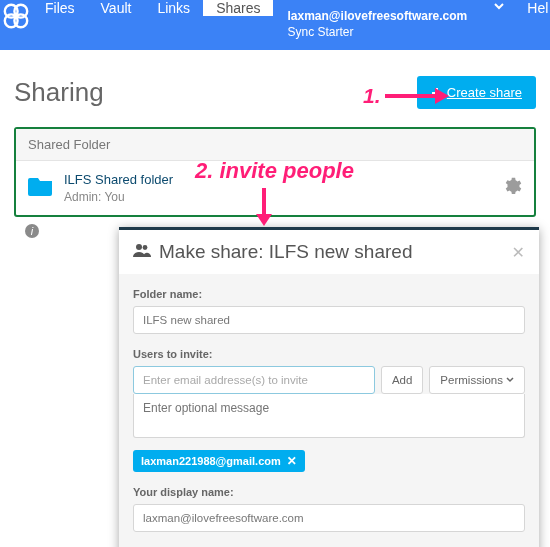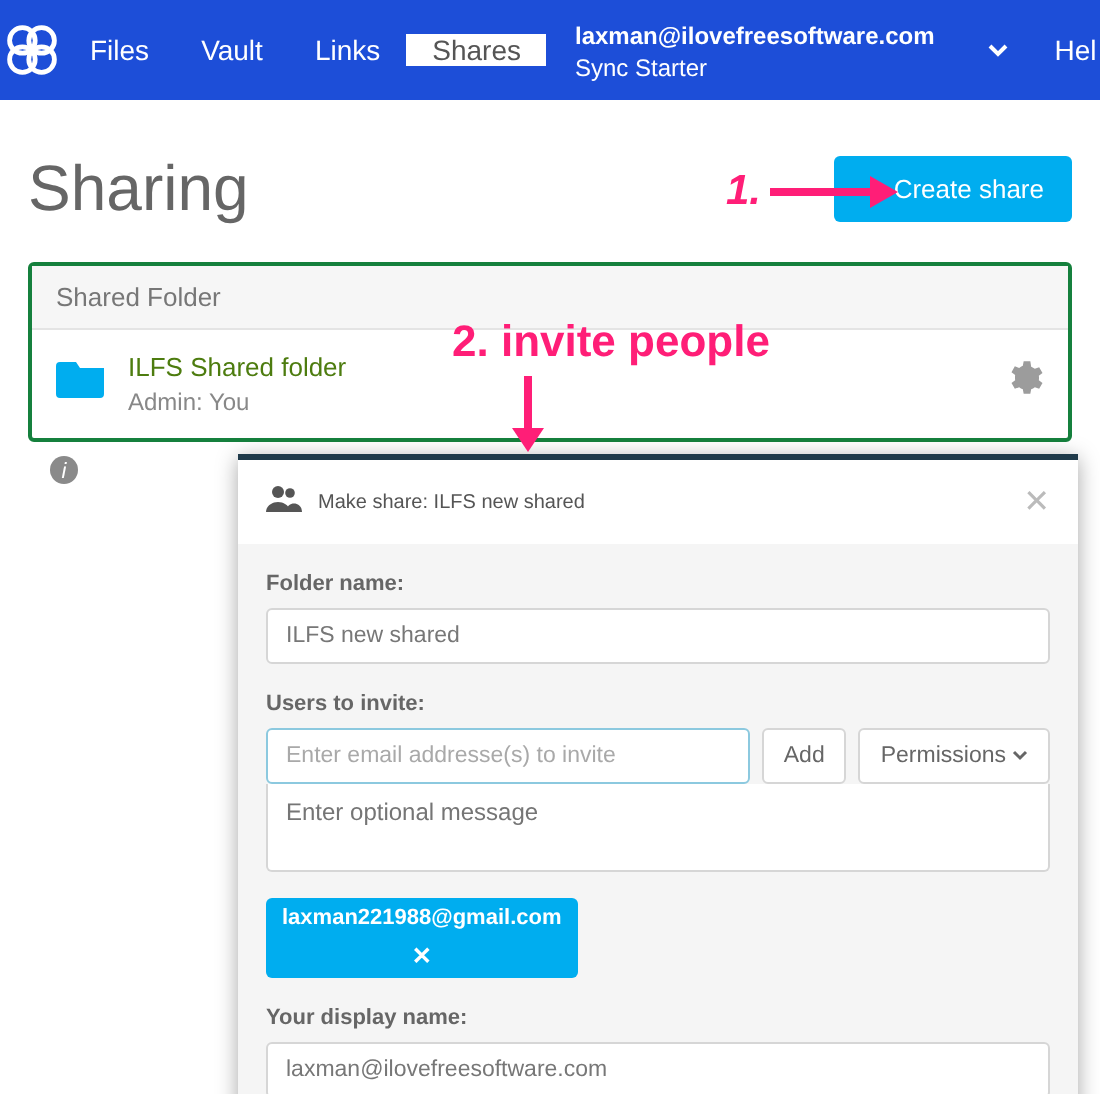--- a/index.html
+++ b/index.html
@@ -1,66 +1,66 @@
 <!DOCTYPE html>
 <html><head>
 <meta charset="utf-8">
 <style>
   * { box-sizing: border-box; margin: 0; padding: 0; font-family: "Helvetica Neue", Arial, sans-serif; }
   body { width: 550px; height: 547px; background: #fff; position: relative; overflow: hidden; color: #555; }
   
-  .navbar { background: #1d4ed8; height: 50px; display: flex; align-items: center; color: #fff; }
+  .navbar { background: #3b82f6; height: 50px; display: flex; align-items: flex-start; color: #fff; }
   .logo { width: 46px; display: flex; align-items: center; justify-content: center; }
   .logo svg { width: 32px; height: 32px; }
   .nav-item { padding: 0 13px; display: flex; align-items: center; font-size: 14px; cursor: pointer; position: relative; }
   .nav-item.active { background: #fff; color: #555; }
   .account { flex: 1; padding: 8px 14px 6px 14px; font-size: 12px; line-height: 1.35; }
   .account-email { font-weight: 600; }
   .caret { display:flex; align-items:center; padding:0 12px; cursor:pointer; }
   .help { padding: 0 6px 0 10px; display:flex; align-items:center; font-size:14px; }
   
   .page { padding: 26px 14px 10px 14px; }
   .page-head { display:flex; align-items:center; justify-content:space-between; margin-bottom:18px; }
-  .page-title { font-size: 32px; color:#666; font-weight: 400; }
-  .create-btn { background:#00adef; color:#fff; border:none; padding:9px 14px; font-size:13px; border-radius:3px; cursor:pointer; display:flex; align-items:center; gap:4px; }
+  .page-title { font-size: 26px; color:#666; font-weight: 400; }
+  .create-btn { background:#00adef; color:#fff; border:none; padding:9px 14px; font-size:13px; border-radius:3px; cursor:pointer; display:flex; align-items:center; gap:4px;text-decoration:underline; }
   
   .panel { border:2px solid #15803d; border-radius:3px; }
   .panel-head { background:#f6f6f6; padding:8px 12px; font-size:13px; color:#777; border-bottom:1px solid #e4e4e4; }
   .folder-row { display:flex; align-items:center; padding:10px 12px; gap:10px; }
   .folder-icon { color:#00adef; }
   .folder-info { flex:1; font-size:13px; line-height:1.35; }
-  .folder-name { color:#4d7c0f; }
+  .folder-name { color:#0c4a6e; }
   .folder-admin { color:#888; font-size:12px; }
   .gear { color:#9c9c9c; cursor:pointer; }
   
   .info-row { padding:6px 10px 14px 10px; color:#888; }
   
   
   .modal { position:absolute; left:119px; top:227px; width:420px; background:#f5f5f5; border-top:3px solid #1f3a4a; box-shadow:0 2px 10px rgba(0,0,0,.35); }
   .modal-head { background:#fff; display:flex; align-items:center; padding:11px 14px; gap:8px; }
-  .modal-title { font-size:10px; color:#555; flex:1; }
+  .modal-title { font-size:19px; color:#555; flex:1; }
   .close { color:#bbb; cursor:pointer; font-size:16px; }
   .modal-body { padding:14px; }
   .label { font-size:11px; font-weight:600; color:#666; margin-bottom:6px; }
   .field { width:100%; border:1px solid #d6d6d6; border-radius:3px; background:#fff; padding:7px 9px; font-size:11.5px; color:#777; }
   .field::placeholder { color:#a9a9a9; }
   .section { margin-bottom:14px; }
   .invite-row { display:flex; gap:6px; }
   .invite-row .field { flex:1; border-color:#8cc9df; }
   .add-btn, .perm-btn { background:#fff; border:1px solid #d6d6d6; border-radius:3px; padding:7px 10px; font-size:11.5px; color:#666; cursor:pointer; display:flex; align-items:center; gap:3px; }
   .msg-field { width:100%; border:1px solid #d6d6d6; border-top:none; border-radius:0 0 3px 3px; background:#fff; padding:7px 9px; font-size:12px; color:#a9a9a9; height:44px; resize:none; }
-  .tag { display:inline-flex; align-items:center; gap:6px; background:#00adef; color:#fff; font-size:11px; font-weight:600; padding:4px 8px; border-radius:3px; margin-top:8px;flex-direction:column; }
+  .tag { display:inline-flex; align-items:center; gap:6px; background:#00adef; color:#fff; font-size:11px; font-weight:600; padding:4px 8px; border-radius:3px; margin-top:8px; }
   .tag .x { cursor:pointer; font-size:12px; }
   .modal-foot { display:flex; justify-content:flex-end; gap:8px; padding:10px 14px 14px; }
   
   
   .anno1 { position:absolute; left:363px; top:84px; display:flex; align-items:center; gap:0; }
   .anno1-num { color:#ff1e77; font-size:21px; font-weight:700; font-style:italic; }
   .arrow1 svg { display:block; }
-  .anno2 { position:absolute; left:226px; top:158px; color:#ff1e77; font-size:22px; font-weight:600; }
+  .anno2 { position:absolute; left:195px; top:158px; color:#ff1e77; font-size:22px; font-weight:600; font-style:italic; }
   .arrow2 { position:absolute; left:253px; top:186px; }
   .arrow2 svg { display:block; }
 </style>
 </head>
 <body>
 
 <div class="navbar">
   <div class="logo">
     <svg viewBox="0 0 40 40">
         <g fill="none" stroke="#fff" stroke-width="3">

